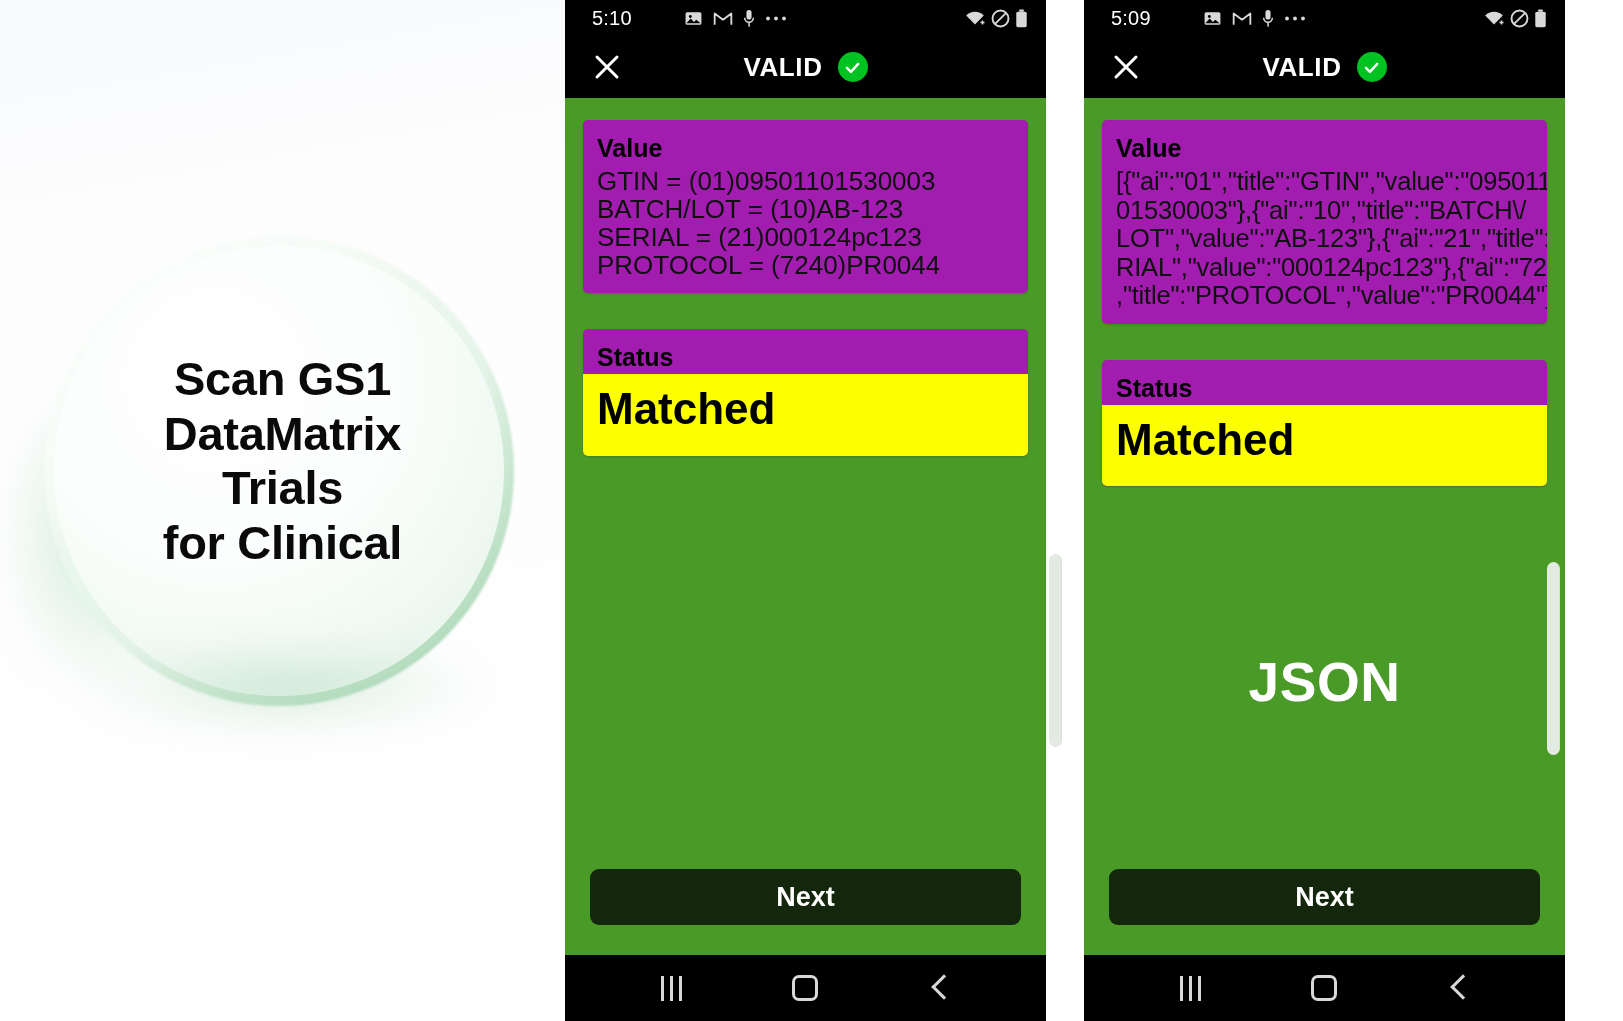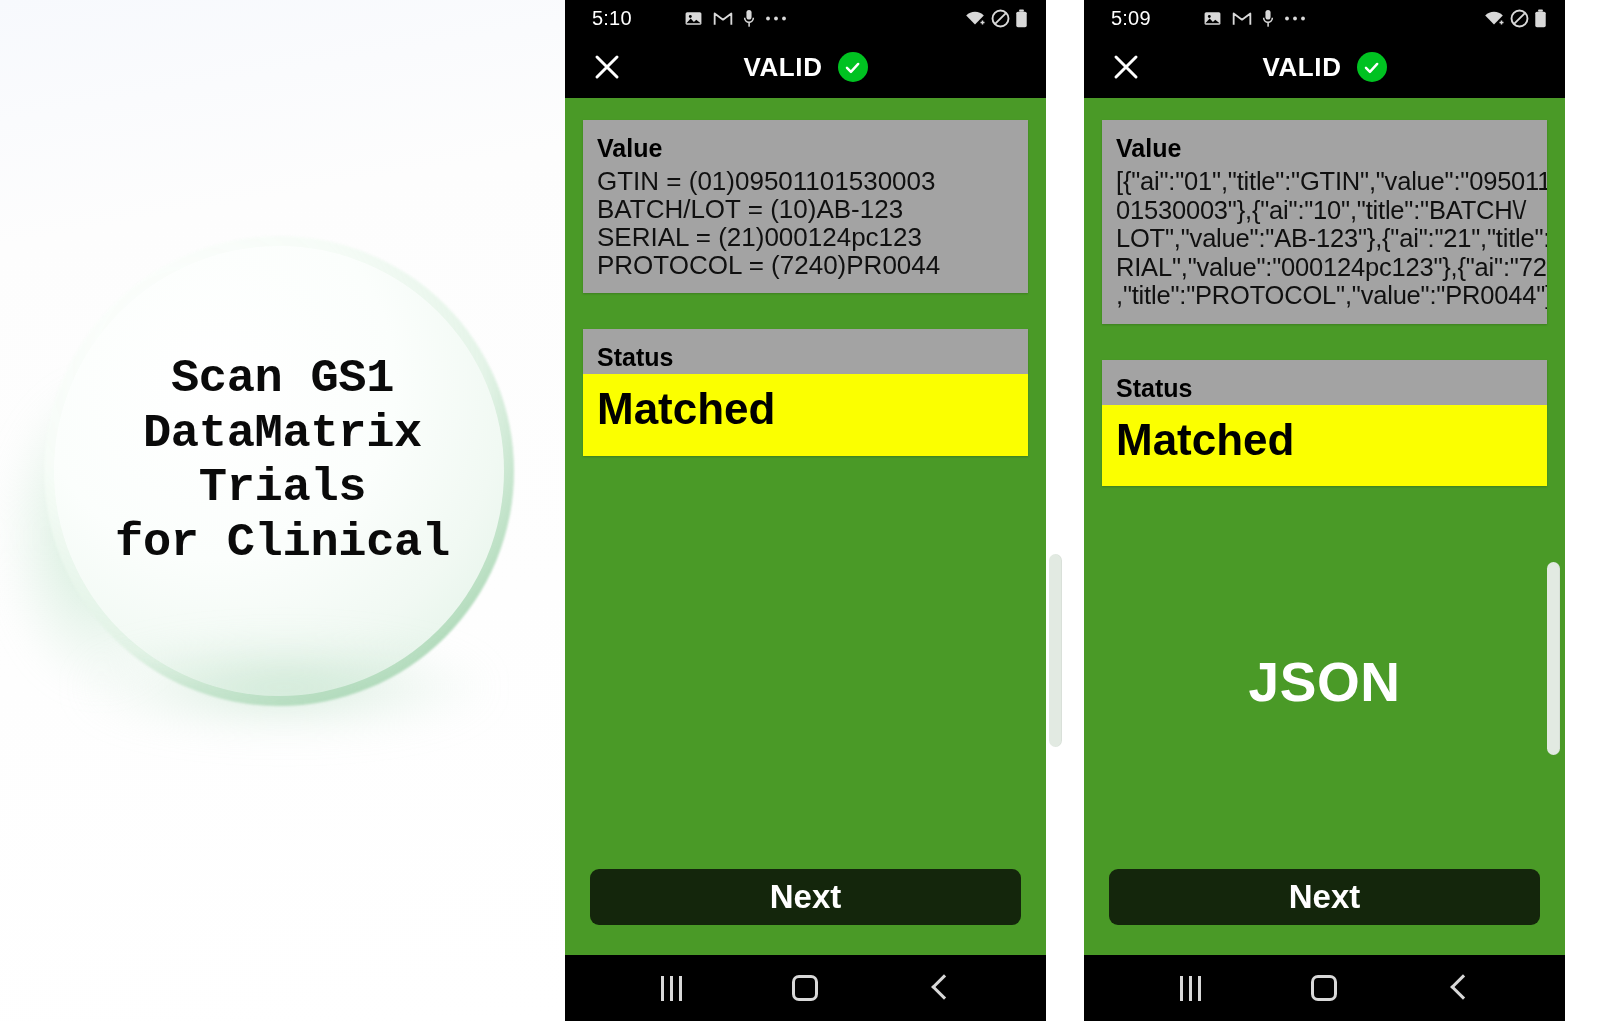--- a/index.html
+++ b/index.html
@@ -71,21 +71,20 @@
   .promo-title {
     position:absolute;
     left:0; right:0; top:352px;
     text-align:center;
     font-size:47px;
     line-height:1.16;
     font-weight:bold;
     color:#0a0a0a;
     letter-spacing:-0.3px;
     padding:0 56px;
-    font-family:Liberation Mono, monospace;
   }
   .promo-title span { display:block; white-space:nowrap; }
 
   
   .phone {
     position:relative;
     width:481px; height:1021px;
     background:#000000;
     display:flex;
     flex-direction:column;
@@ -157,22 +156,22 @@
   .screen {
     flex:1 1 auto;
     background:#4a9a27;
     position:relative;
     padding:22px 18px 0 18px;
     display:flex;
     flex-direction:column;
     overflow:hidden;
   }
   .card {
-    background:#a3a3a3;
-    border-radius:0;
+    background:#a21caf;
+    border-radius:5px;
     width:100%;
     overflow:hidden;
     box-shadow:0 1px 2px rgba(0,0,0,0.18);
   }
   .card-label {
     font-size:25px;
     font-weight:bold;
     color:#000;
     padding:14px 14px 2px 14px;
   }
@@ -209,21 +208,21 @@
     letter-spacing:0.5px;
     padding-bottom:78px;
   }
   .next-btn {
     position:absolute;
     left:25px; right:25px; bottom:30px;
     height:56px;
     background:#14260c;
     border-radius:9px;
     color:#ffffff;
-    font-size:33px;
+    font-size:27px;
     font-weight:bold;
     display:flex; align-items:center; justify-content:center;
     cursor:pointer;
     border:none;
     font-family:"Liberation Sans", sans-serif;
   }
 
   
   .navbar {
     height:66px;

